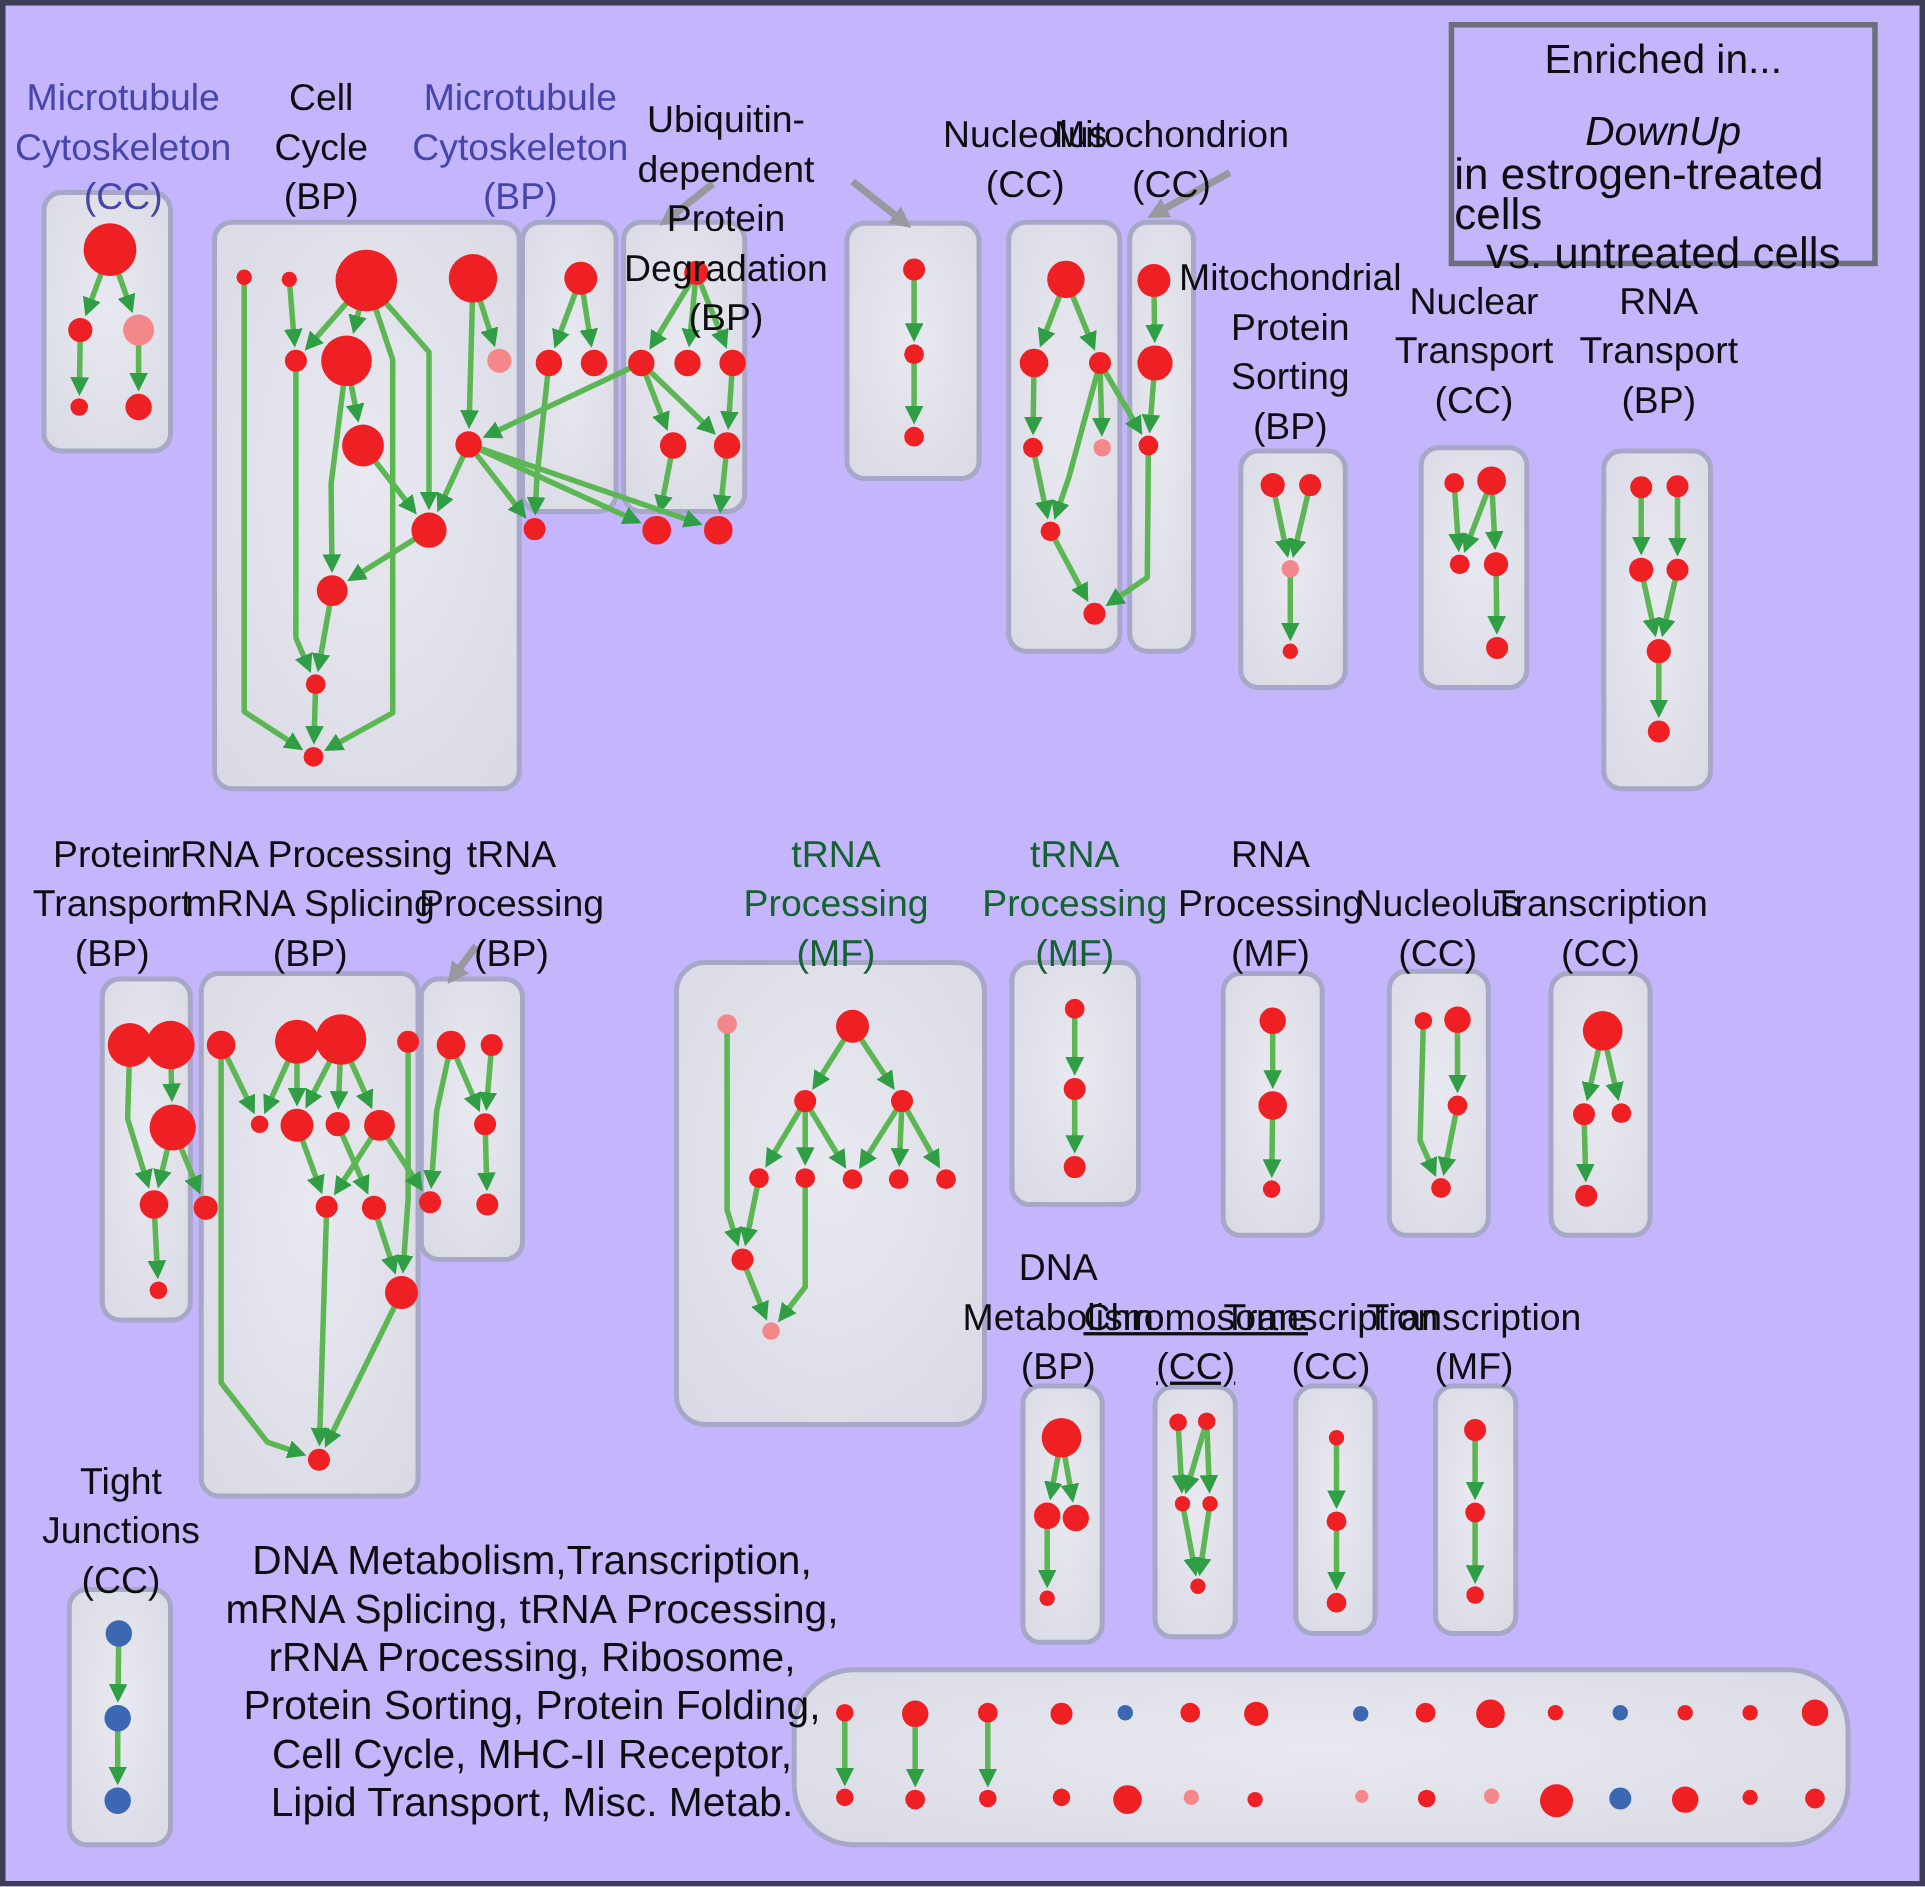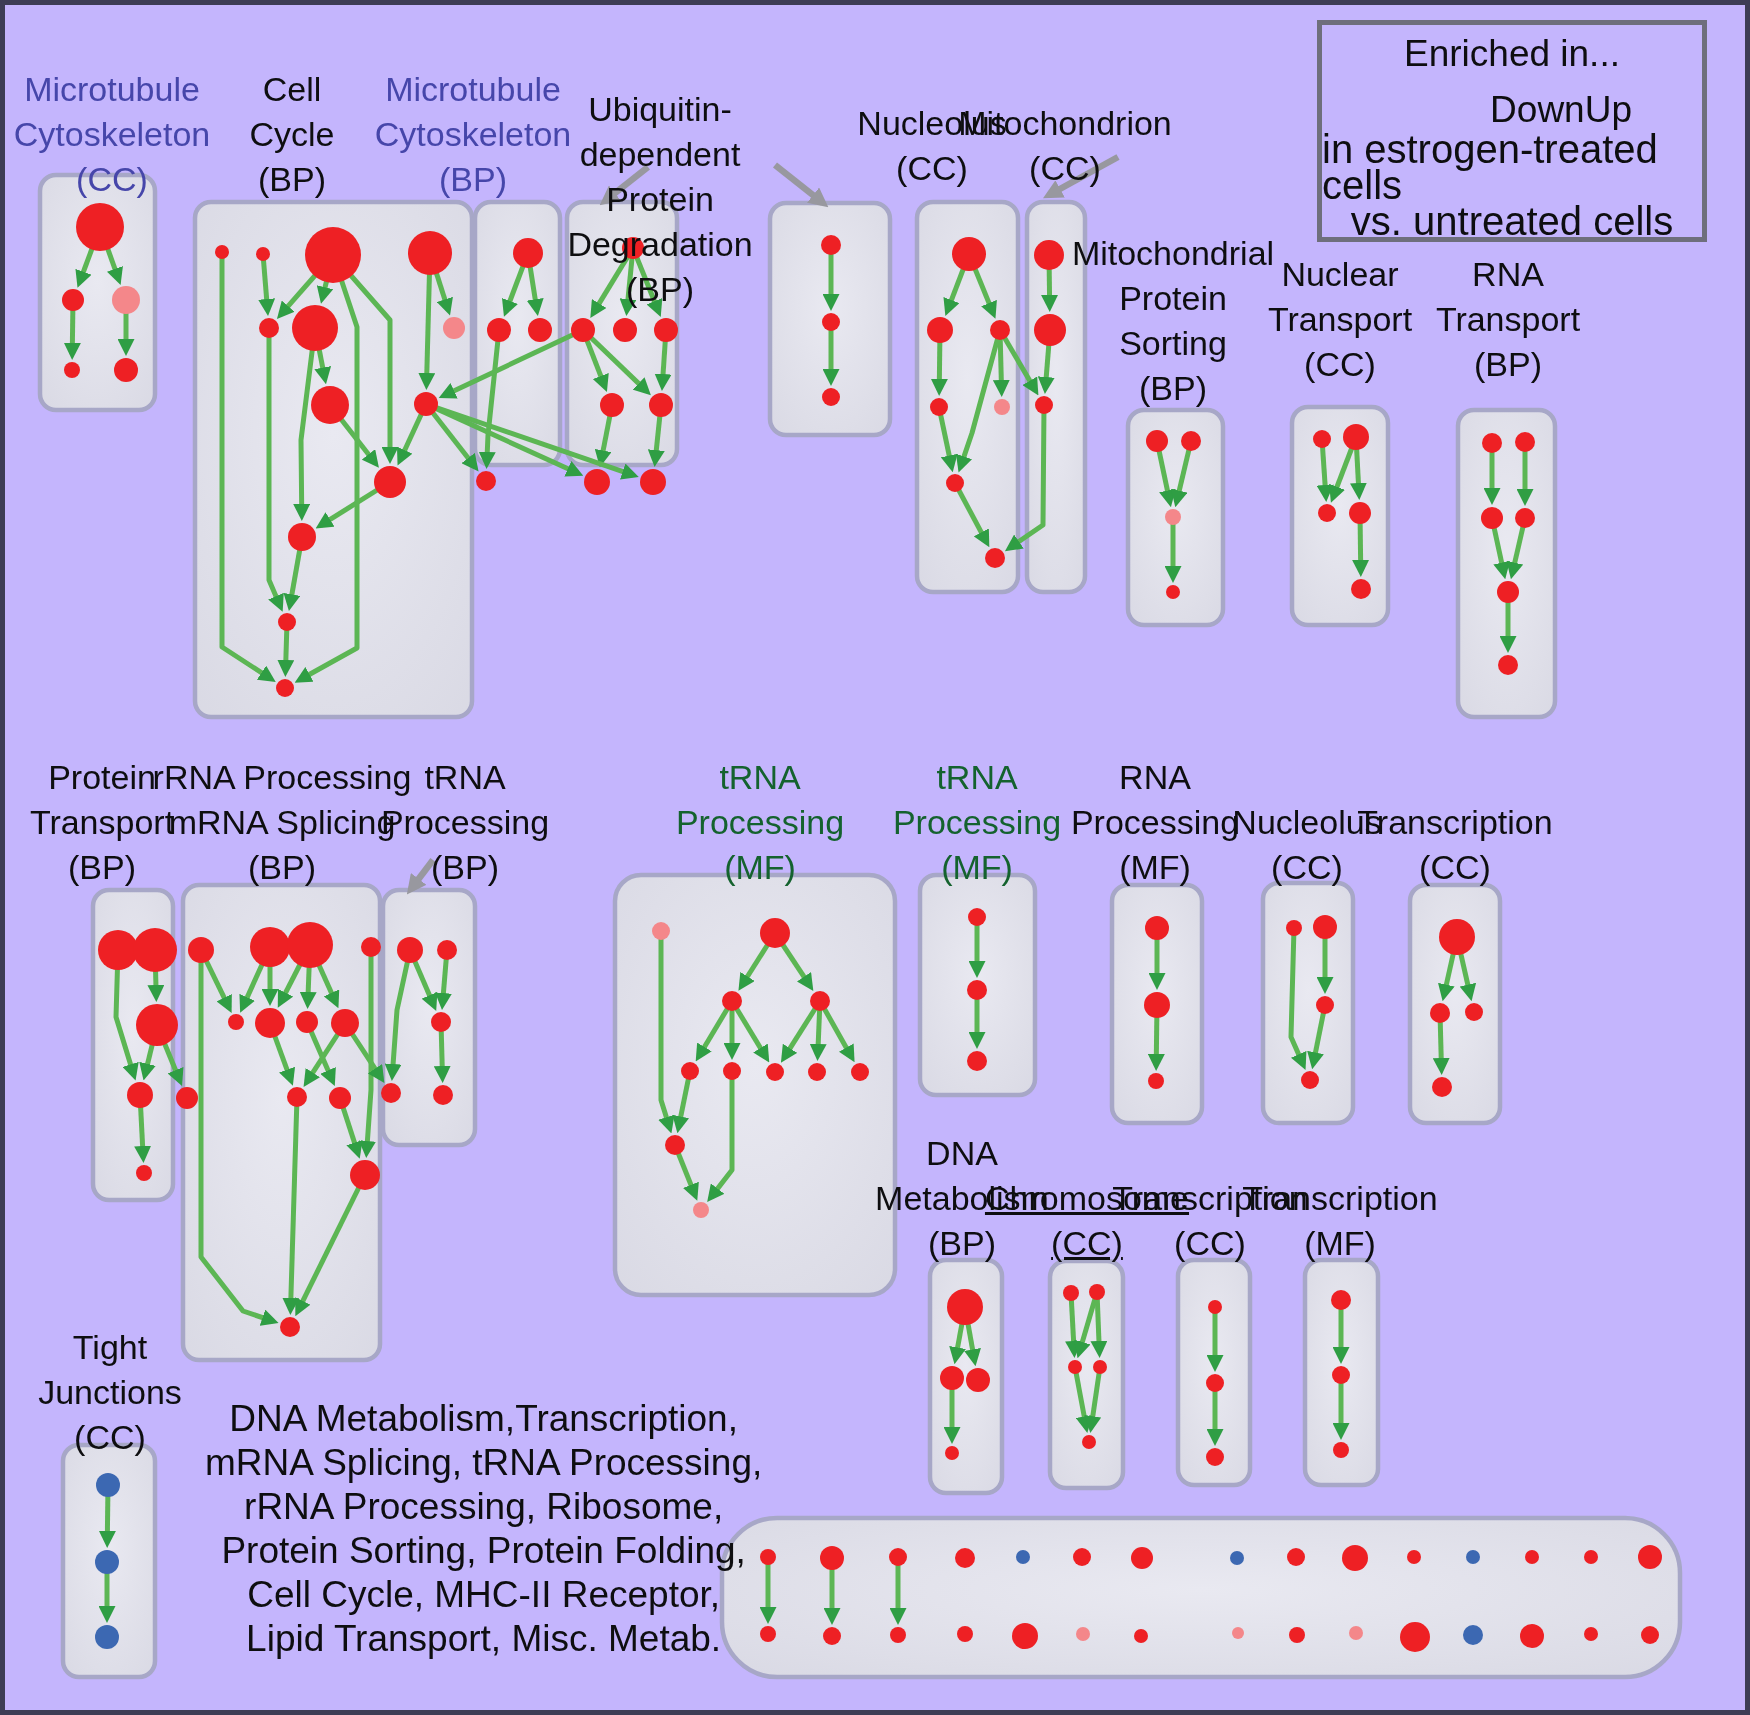--- a/index.html
+++ b/index.html
@@ -25,21 +25,21 @@
     position:absolute;left:1312px;top:15px;width:390px;height:222px;
     border:5px solid #6e6e7c;box-sizing:border-box;
     display:flex;flex-direction:column;align-items:center;
     color:#0e0e10;
   }
   .lg-title{font-size:37px;margin-top:8px;}
   .lg-bar{
     width:205px;height:56px;margin-top:8px;
     background:linear-gradient(90deg,#2d5cb5 0%,#6f93cf 18%,#cfdcef 36%,#ffffff 49%,#f3d4d4 60%,#ea8f8f 72%,#e23a35 86%,#e8201e 100%);
   }
-  .lg-du{width:240px;display:flex;justify-content:flex-end;font-size:37px;margin-top:6px;}
+  .lg-du{width:240px;display:flex;justify-content:center;font-size:37px;margin-top:16px;font-style:italic;}
   .lg-sub{font-size:40px;line-height:36px;}
   .misc{
     position:absolute;left:200px;top:1392px;
     font-size:37px;line-height:44px;color:#0e0e10;white-space:nowrap;text-align:center;
   }
 </style>
 </head>
 <body>
 
 <div class="fig">

